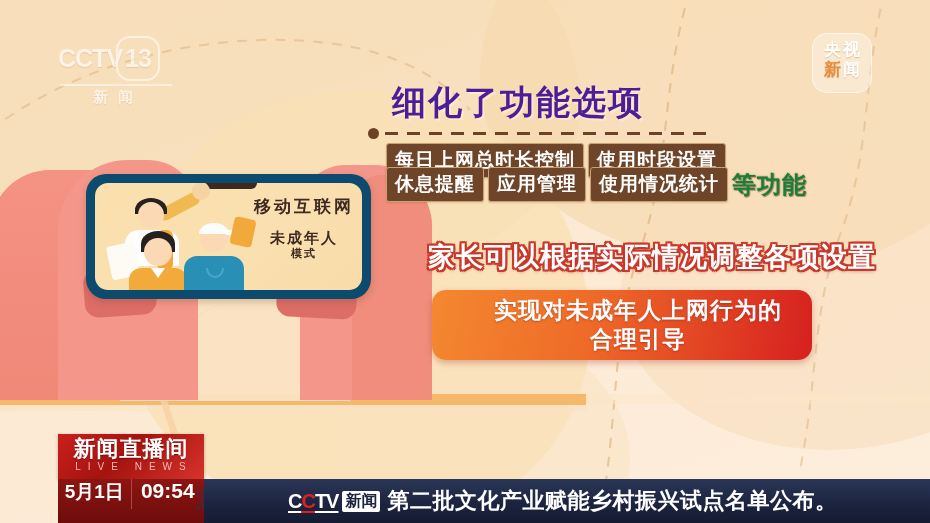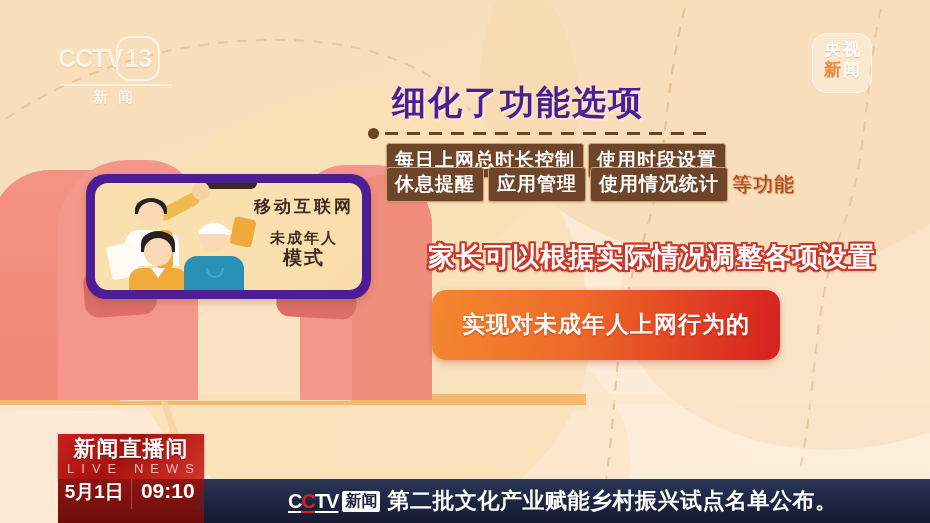--- a/index.html
+++ b/index.html
@@ -42,31 +42,31 @@
   .thumb-l{left:84px;top:268px;width:72px;height:48px;border-radius:14px;background:#dd6d67;
            transform:rotate(-4deg);}
   .thumb-r{left:277px;top:266px;width:80px;height:52px;border-radius:14px;background:#dd6d67;
            transform:rotate(3deg);}
   .palm{position:absolute;left:120px;top:286px;width:230px;height:115px;background:#fae1c2;
         border-radius:40% 40% 0 0;opacity:.95;}
   .palm-line{position:absolute;left:150px;top:300px;width:180px;height:110px;
         border-left:7px solid #f7d3a5;border-radius:50% 0 0 0;transform:rotate(-18deg);opacity:.8;}
 
   
-  .phone{position:absolute;left:86px;top:174px;width:285px;height:125px;background:#4c1d95;
+  .phone{position:absolute;left:86px;top:174px;width:285px;height:125px;background:#0c4a6e;
          border-radius:20px;box-shadow:0 3px 7px rgba(120,70,40,.28);}
   .phone-screen{position:absolute;left:9px;top:9px;right:9px;bottom:9px;border-radius:13px;
          background:linear-gradient(135deg,#fbe0ae 0%,#fadfb0 60%,#f9dca8 100%);overflow:hidden;}
   .phone-notch{position:absolute;left:50%;top:-1px;transform:translateX(-50%);width:56px;height:7px;
          background:#3c2a21;border-radius:0 0 6px 6px;}
   .phone-txt{position:absolute;right:8px;top:14px;text-align:center;color:#3d2a20;
          font-weight:bold;line-height:1.18;}
   .phone-txt .l1{font-size:17px;letter-spacing:3px;}
   .phone-txt .l2{font-size:15px;letter-spacing:2px;margin-top:12px;}
-  .phone-txt .l3{font-size:19px;letter-spacing:2px;}
+  .phone-txt .l3{font-size:11px;letter-spacing:2px;}
 
   
   .cctv13{position:absolute;left:58px;top:36px;width:120px;height:58px;opacity:.62;}
   .cctv13 .row1{font-size:25px;font-weight:bold;color:#fff;letter-spacing:-1px;
        text-shadow:0 1px 1px rgba(180,130,80,.45);line-height:1;}
   .cctv13 .bar{width:112px;height:2px;background:rgba(255,255,255,.8);margin:3px 0 2px 2px;}
   .cctv13 .row2{font-size:15px;color:#fff;letter-spacing:10px;text-align:center;
        font-weight:bold;text-shadow:0 1px 1px rgba(180,130,80,.4);}
   .ring13{display:inline-block;border:2px solid rgba(255,255,255,.9);border-radius:14px;
        padding:8px 7px;margin-left:-6px;}
@@ -86,43 +86,43 @@
   .dashline .dot{width:11px;height:11px;border-radius:50%;background:#6d4325;flex:none;}
   .dashline .dseg{flex:1;height:3px;margin-left:6px;
        background:repeating-linear-gradient(90deg,#6d4325 0 13px,transparent 13px 22px);}
 
   .tagrow{position:absolute;display:flex;align-items:center;gap:4px;}
   .tagrow.r1{left:386px;top:143px;}
   .tagrow.r2{left:386px;top:167px;}
   .tag{background:#6e4529;border:1.5px solid #caa271;border-radius:3px;color:#fff;
        font-size:19px;font-weight:bold;letter-spacing:1px;padding:3px 8px 4px;white-space:nowrap;
        box-shadow:0 1px 2px rgba(120,70,35,.2);}
-  .plaintag{color:#c2410c;font-size:20px;font-weight:normal;letter-spacing:1px;
+  .plaintag{color:#15803d;font-size:24px;font-weight:bold;letter-spacing:1px;
        text-shadow:0 0 2px rgba(150,95,50,.7),1px 1px 0 rgba(140,90,45,.5);}
 
   .whiteline{position:absolute;left:388px;top:239px;font-size:27px;font-weight:bold;color:#fff;
        letter-spacing:1px;
        text-shadow:-2px 0 0 #c8392c,2px 0 0 #c8392c,0 -2px 0 #c8392c,0 2px 0 #c8392c,
                    -2px -2px 0 #c8392c,2px -2px 0 #c8392c,-2px 2px 0 #c8392c,2px 2px 0 #c8392c,
                    0 3px 3px rgba(150,50,40,.35);padding-left:40px;}
 
   .redbox{position:absolute;left:432px;top:290px;width:348px;height:70px;border-radius:14px;
        background:linear-gradient(100deg,#f4882f 0%,#ee6a28 42%,#d6201f 100%);
        box-shadow:0 3px 6px rgba(170,60,40,.35);display:flex;flex-direction:column;
-       align-items:center;justify-content:center;}
+       align-items:center;justify-content:center;padding-left:32px;}
   .redbox div{color:#fff;font-size:23px;font-weight:bold;letter-spacing:1px;line-height:1.28;
        text-shadow:0 1px 2px rgba(140,30,20,.45);}
 
   
   .lownews{position:absolute;left:58px;top:434px;width:146px;height:45px;
        background:linear-gradient(135deg,#c9201d 0%,#a5130f 45%,#d6332b 100%);
        box-shadow:0 1px 3px rgba(0,0,0,.3);}
   .lownews .t1{color:#fff;font-size:22px;font-weight:bold;letter-spacing:1px;text-align:center;
        margin-top:3px;line-height:1.05;text-shadow:0 1px 1px rgba(90,0,0,.6);}
-  .lownews .t2{color:#f3b9b5;font-size:13px;letter-spacing:7px;text-align:center;margin-top:1px;
+  .lownews .t2{color:#f3b9b5;font-size:10px;letter-spacing:7px;text-align:center;margin-top:1px;
        padding-left:6px;}
   .datebox{position:absolute;left:58px;top:479px;width:146px;height:44px;
        background:linear-gradient(180deg,#8d1512 0%,#6d0d0b 100%);display:flex;}
   .datebox .d{flex:1;text-align:center;color:#fff;font-size:19px;font-weight:bold;}
   .datebox .sep{width:1px;height:30px;background:#b5423c;}
   .datebox .t{flex:1;text-align:center;color:#fff;font-size:21px;font-weight:bold;}
 
   .ticker{position:absolute;left:204px;top:479px;width:726px;height:44px;
        background:linear-gradient(180deg,#2b3658 0%,#1c2440 55%,#151b31 100%);
        display:flex;align-items:center;overflow:hidden;}
@@ -237,30 +237,31 @@
     <div class="tag">休息提醒</div>
     <div class="tag">应用管理</div>
     <div class="tag">使用情况统计</div>
     <div class="plaintag">等功能</div>
   </div>
 
   <div class="whiteline">家长可以根据实际情况调整各项设置</div>
 
   <div class="redbox">
     <div>实现对未成年人上网行为的</div>
+    <div>合理引导</div>
   </div>
 
   <div class="lownews">
     <div class="t1">新闻直播间</div>
     <div class="t2">LIVE NEWS</div>
   </div>
   <div class="datebox">
     <div class="d">5月1日</div>
     <div class="sep"></div>
-    <div class="t">09:10</div>
+    <div class="t">09:54</div>
   </div>
 
   <div class="ghost">意见。</div>
 
   <div class="ticker">
     <div class="cctvmark">
       <span class="cw">C</span>
       <span class="cw cr">C</span>
       <span class="cw">TV</span>
       <span class="xw">新闻</span>

